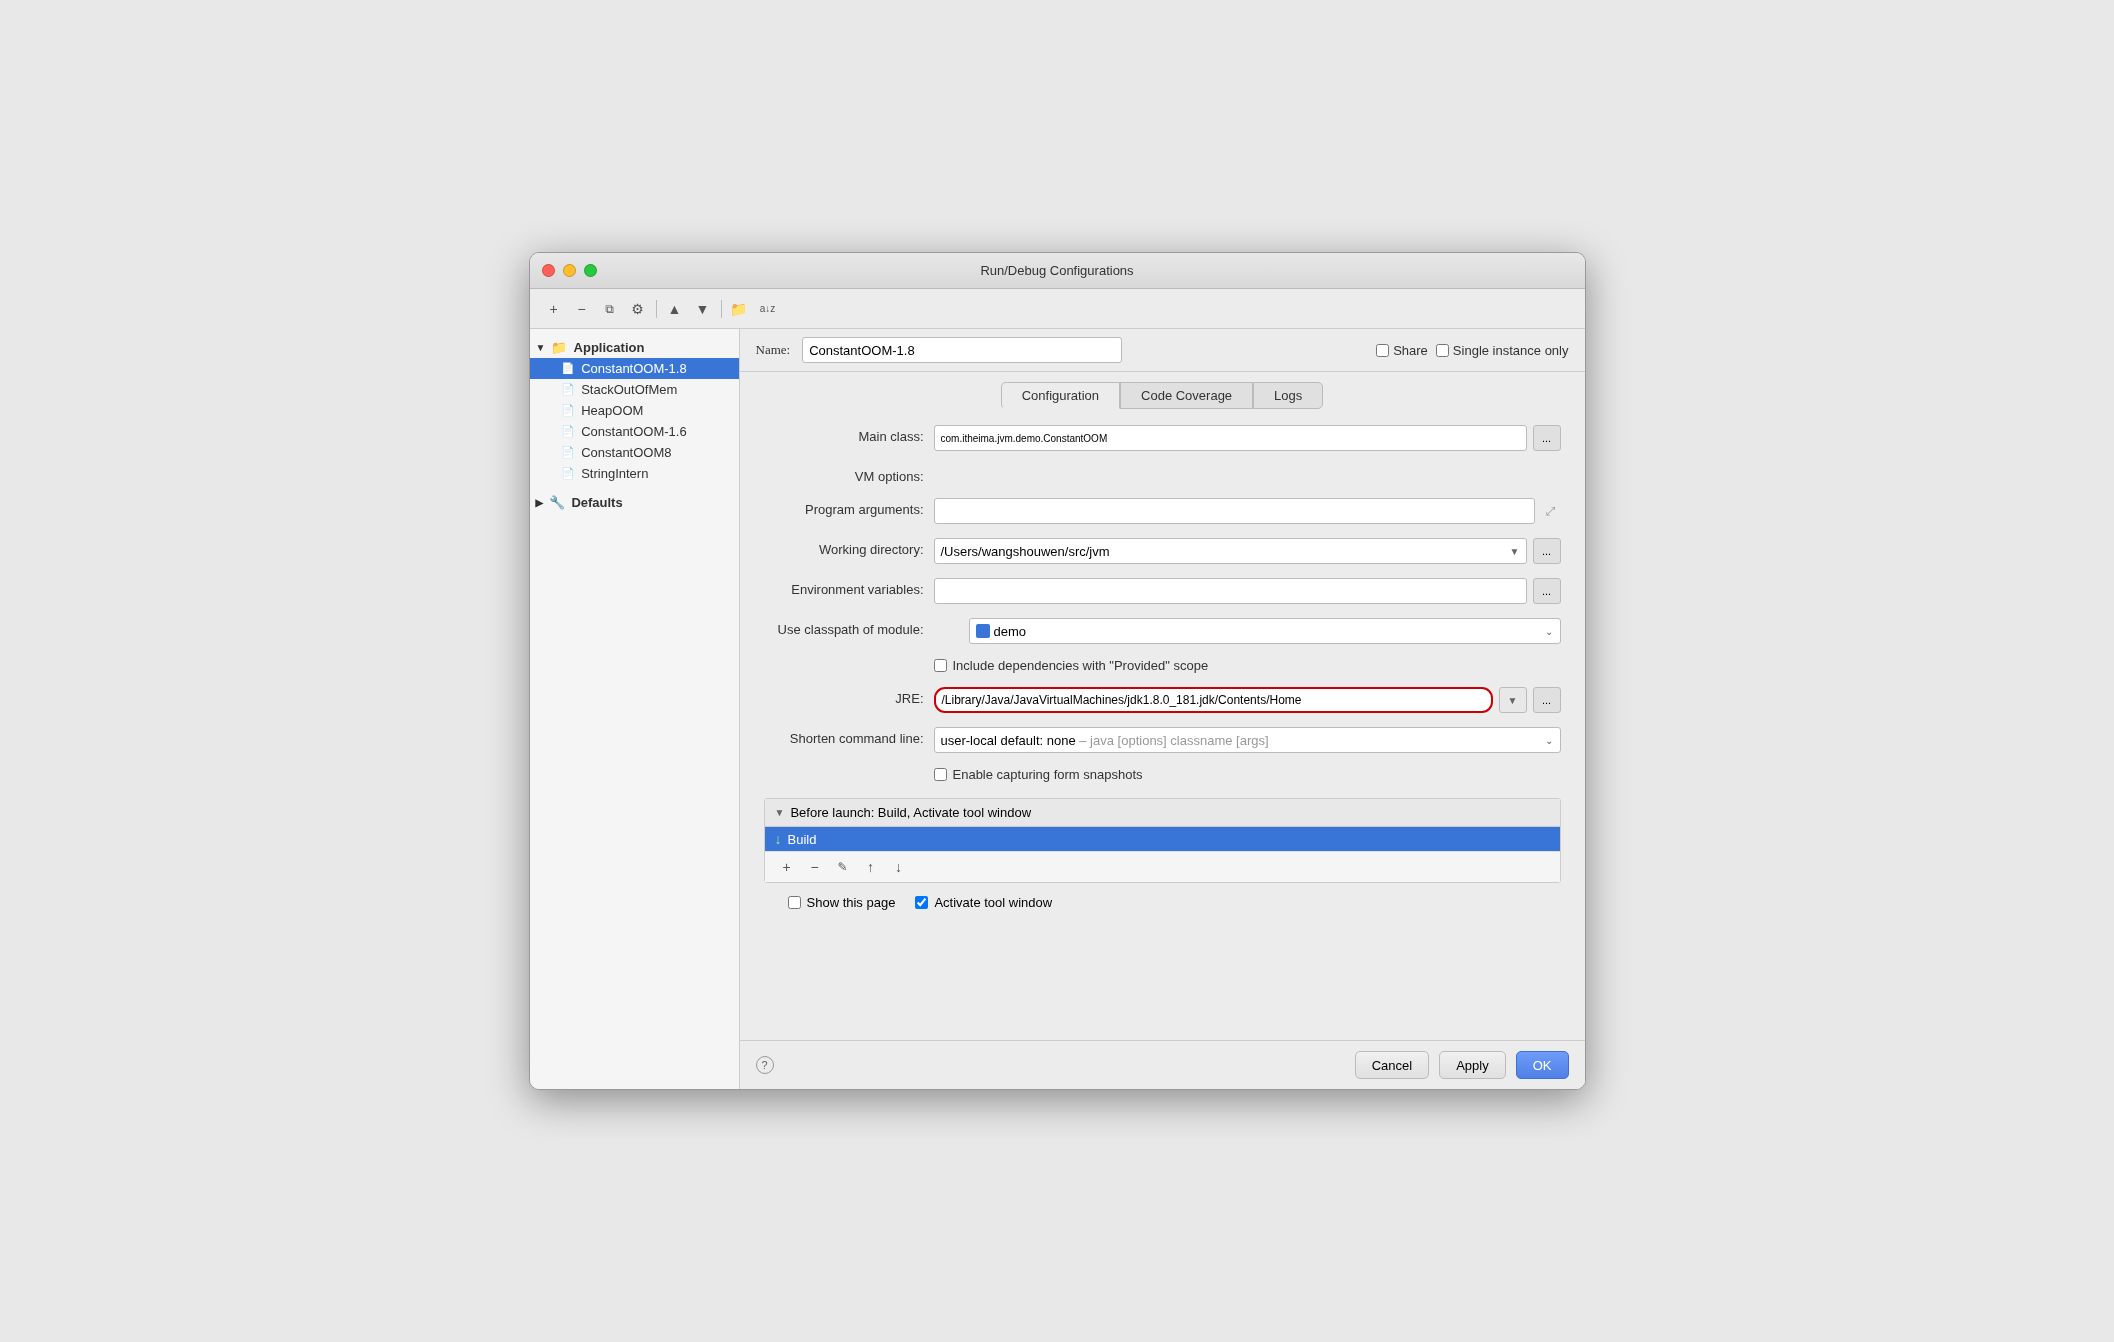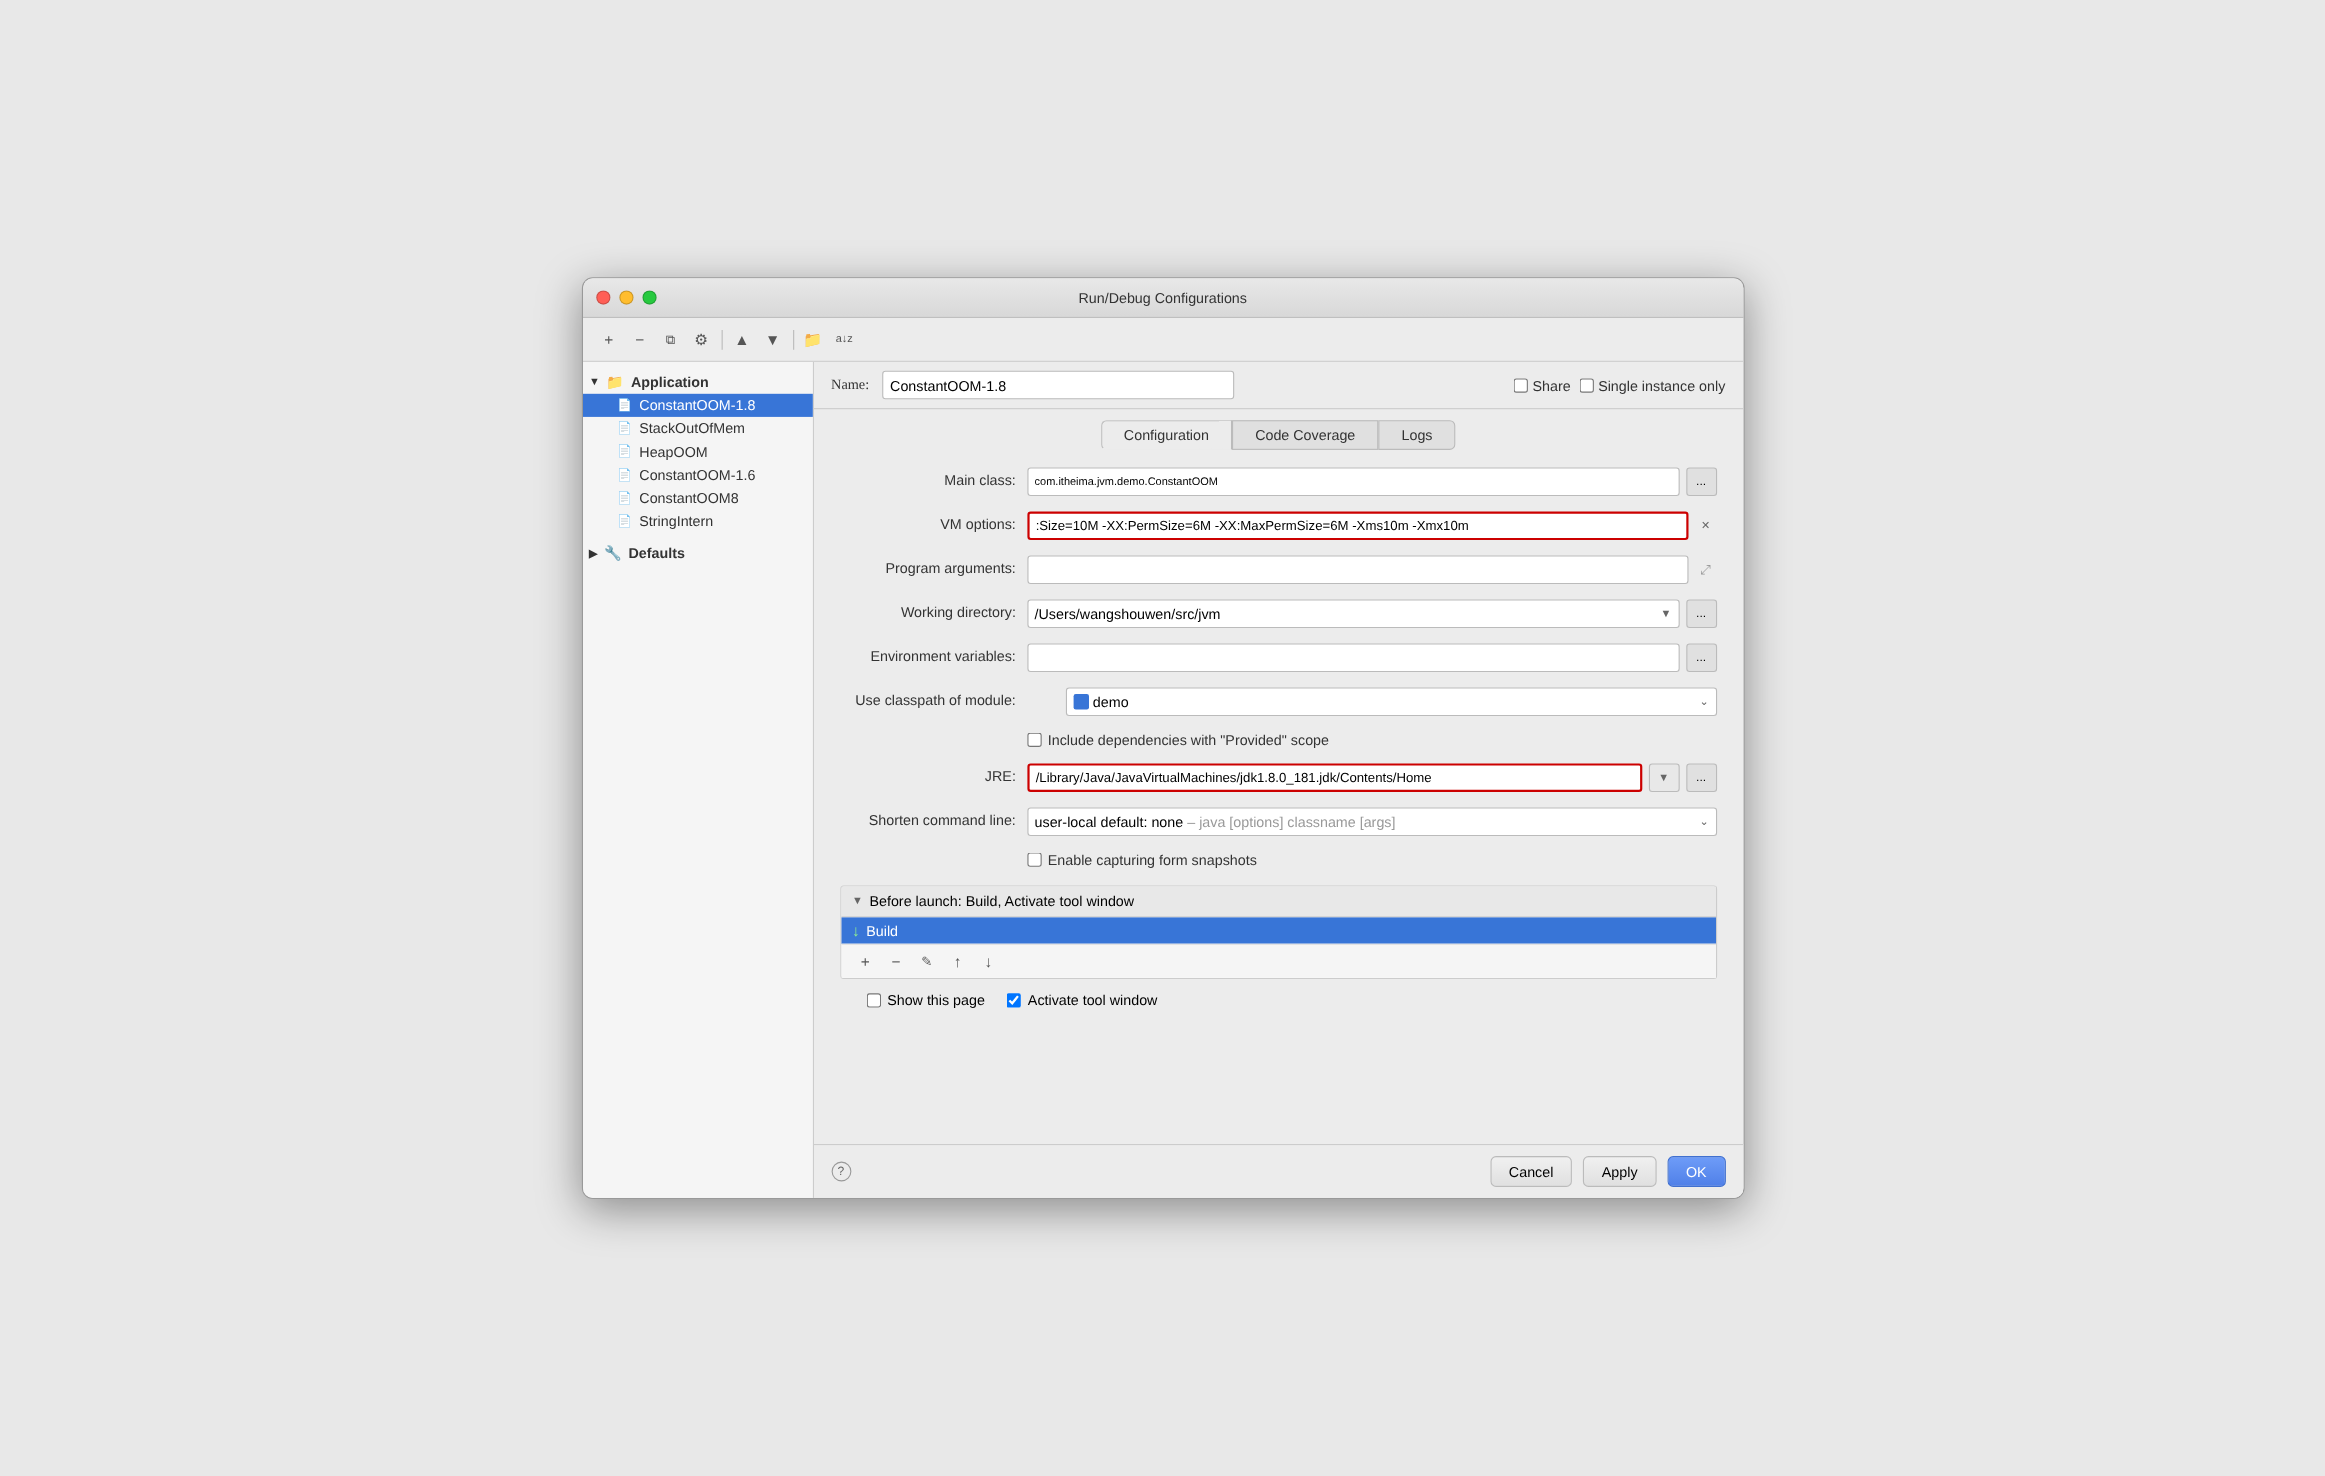--- a/index.html
+++ b/index.html
@@ -490,26 +490,20 @@
         <div class="form-row">
           <span class="form-label">Main class:</span>
           <div class="form-control">
             <input class="text-input" type="text" value="com.itheima.jvm.demo.ConstantOOM" style="">
             <button class="btn-dots">...</button>
           </div>
         </div>
 
         <div class="form-row">
           <span class="form-label">VM options:</span>
-          <div class="form-control">
-            <div class="vm-options-input">
-              <span style="font-size:12px; overflow:hidden; white-space:nowrap;">:Size=10M -XX:PermSize=6M -XX:MaxPermSize=6M -Xms10m -Xmx10m</span>
-            </div>
-            <div class="expand-btn">✕</div>
-          </div>
         </div>
 
         <div class="form-row">
           <span class="form-label">Program arguments:</span>
           <div class="form-control">
             <input class="text-input" type="text" style="">
             <div class="expand-btn" style="font-size:12px; color:#999;">⤢</div>
           </div>
         </div>
 
@@ -545,21 +539,21 @@
 
         <div class="checkbox-row">
           <input type="checkbox" style="">
           <span>Include dependencies with "Provided" scope</span>
         </div>
 
         <div class="form-row">
           <span class="form-label">JRE:</span>
           <div class="form-control">
             <div class="jre-row" style="flex:1; display:flex; gap:6px;">
-              <div class="jre-input" style="display:flex; align-items:center; flex:1;">
+              <div class="jre-input" style="display:flex; align-items:center; flex:1;border-radius:11px;">
                 <span style="font-size:12px;">/Library/Java/JavaVirtualMachines/jdk1.8.0_181.jdk/Contents/Home</span>
               </div>
               <div class="dropdown-arrow" style="width:28px; height:26px; border:1px solid #bbb; border-radius:3px; background:#e8e8e8; display:flex; align-items:center; justify-content:center; cursor:pointer;">▼</div>
               <button class="btn-dots">...</button>
             </div>
           </div>
         </div>
 
         <div class="form-row">
           <span class="form-label">Shorten command line:</span>

